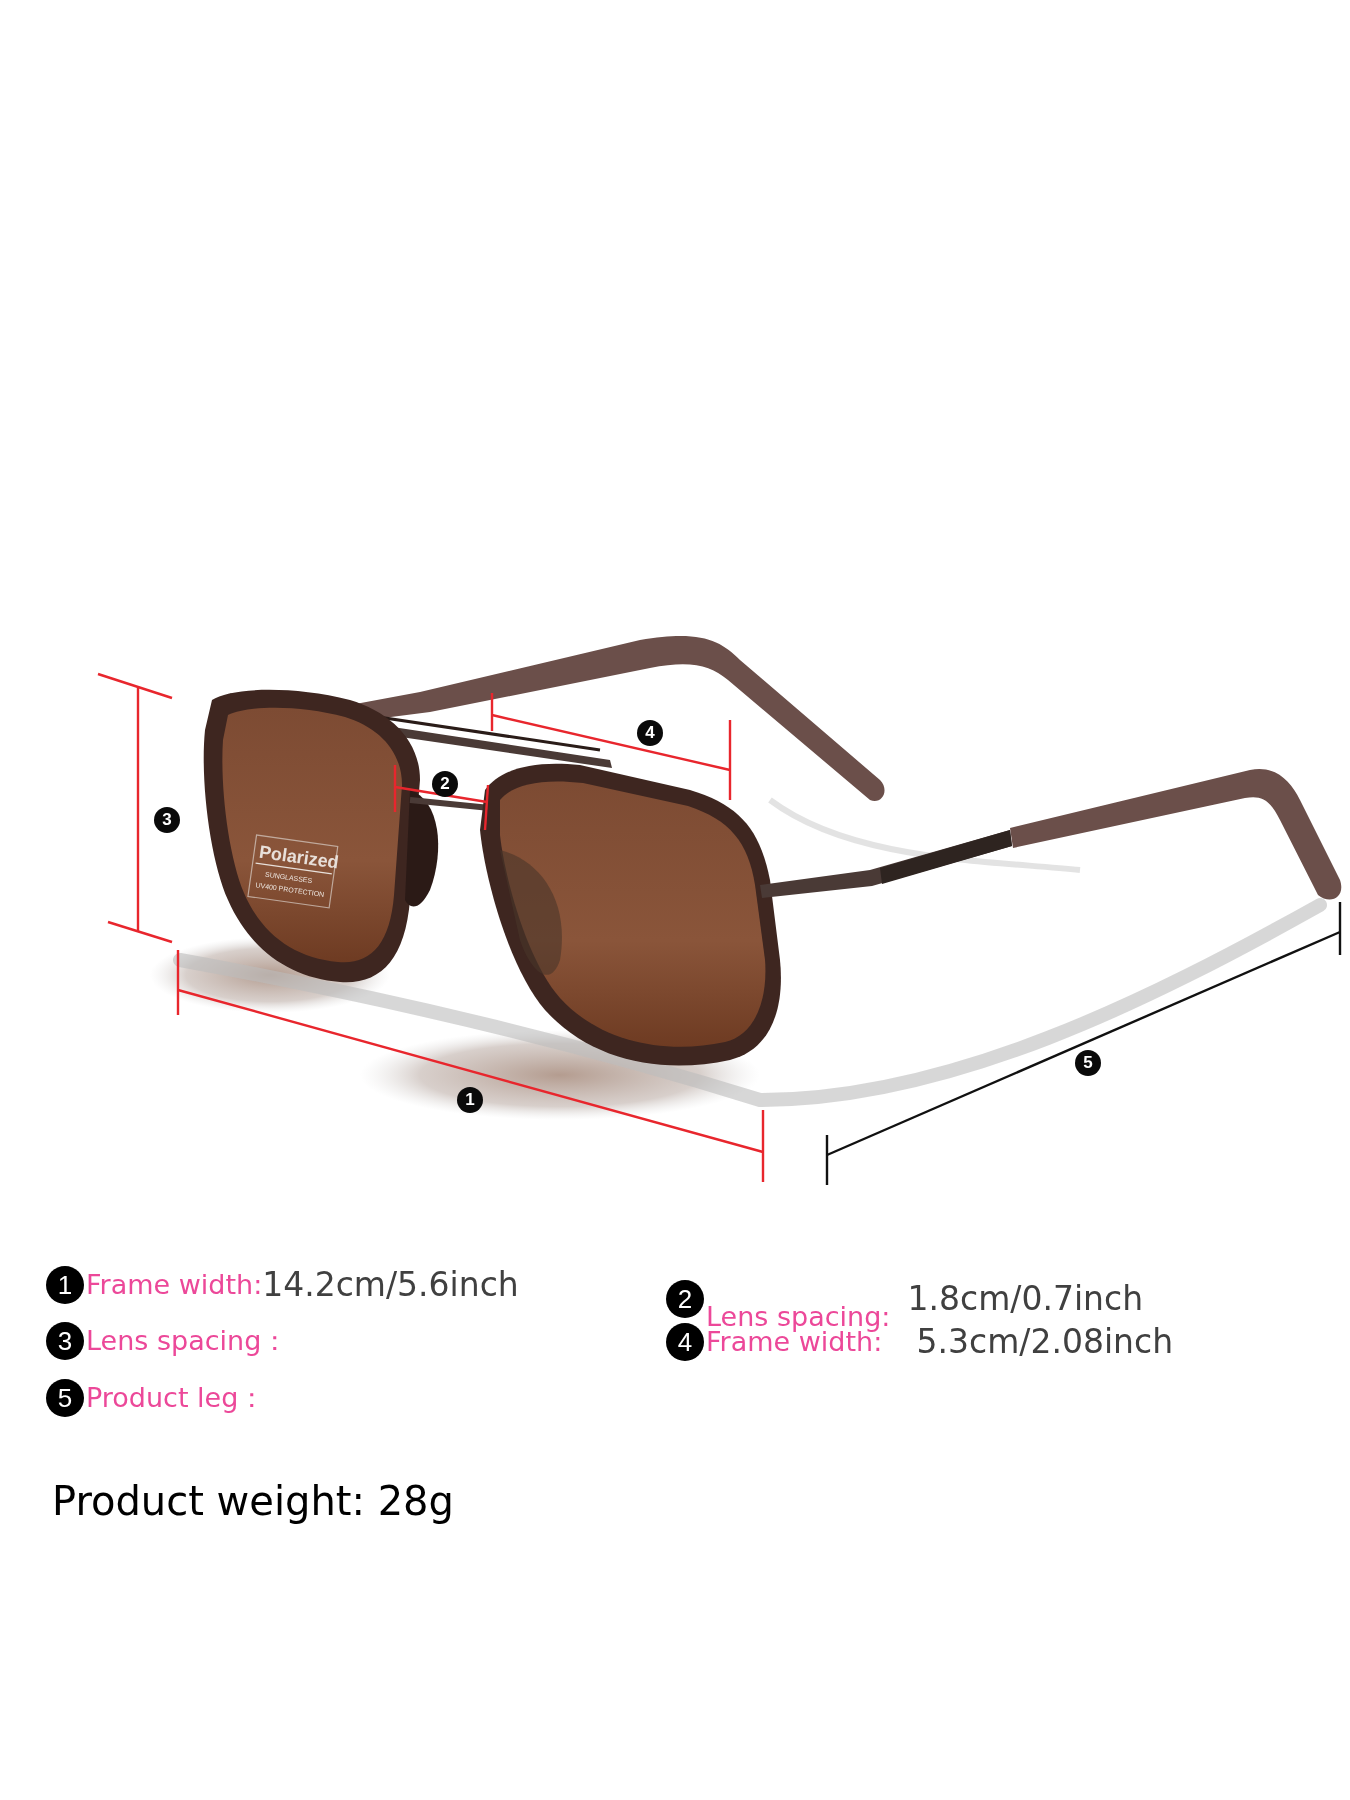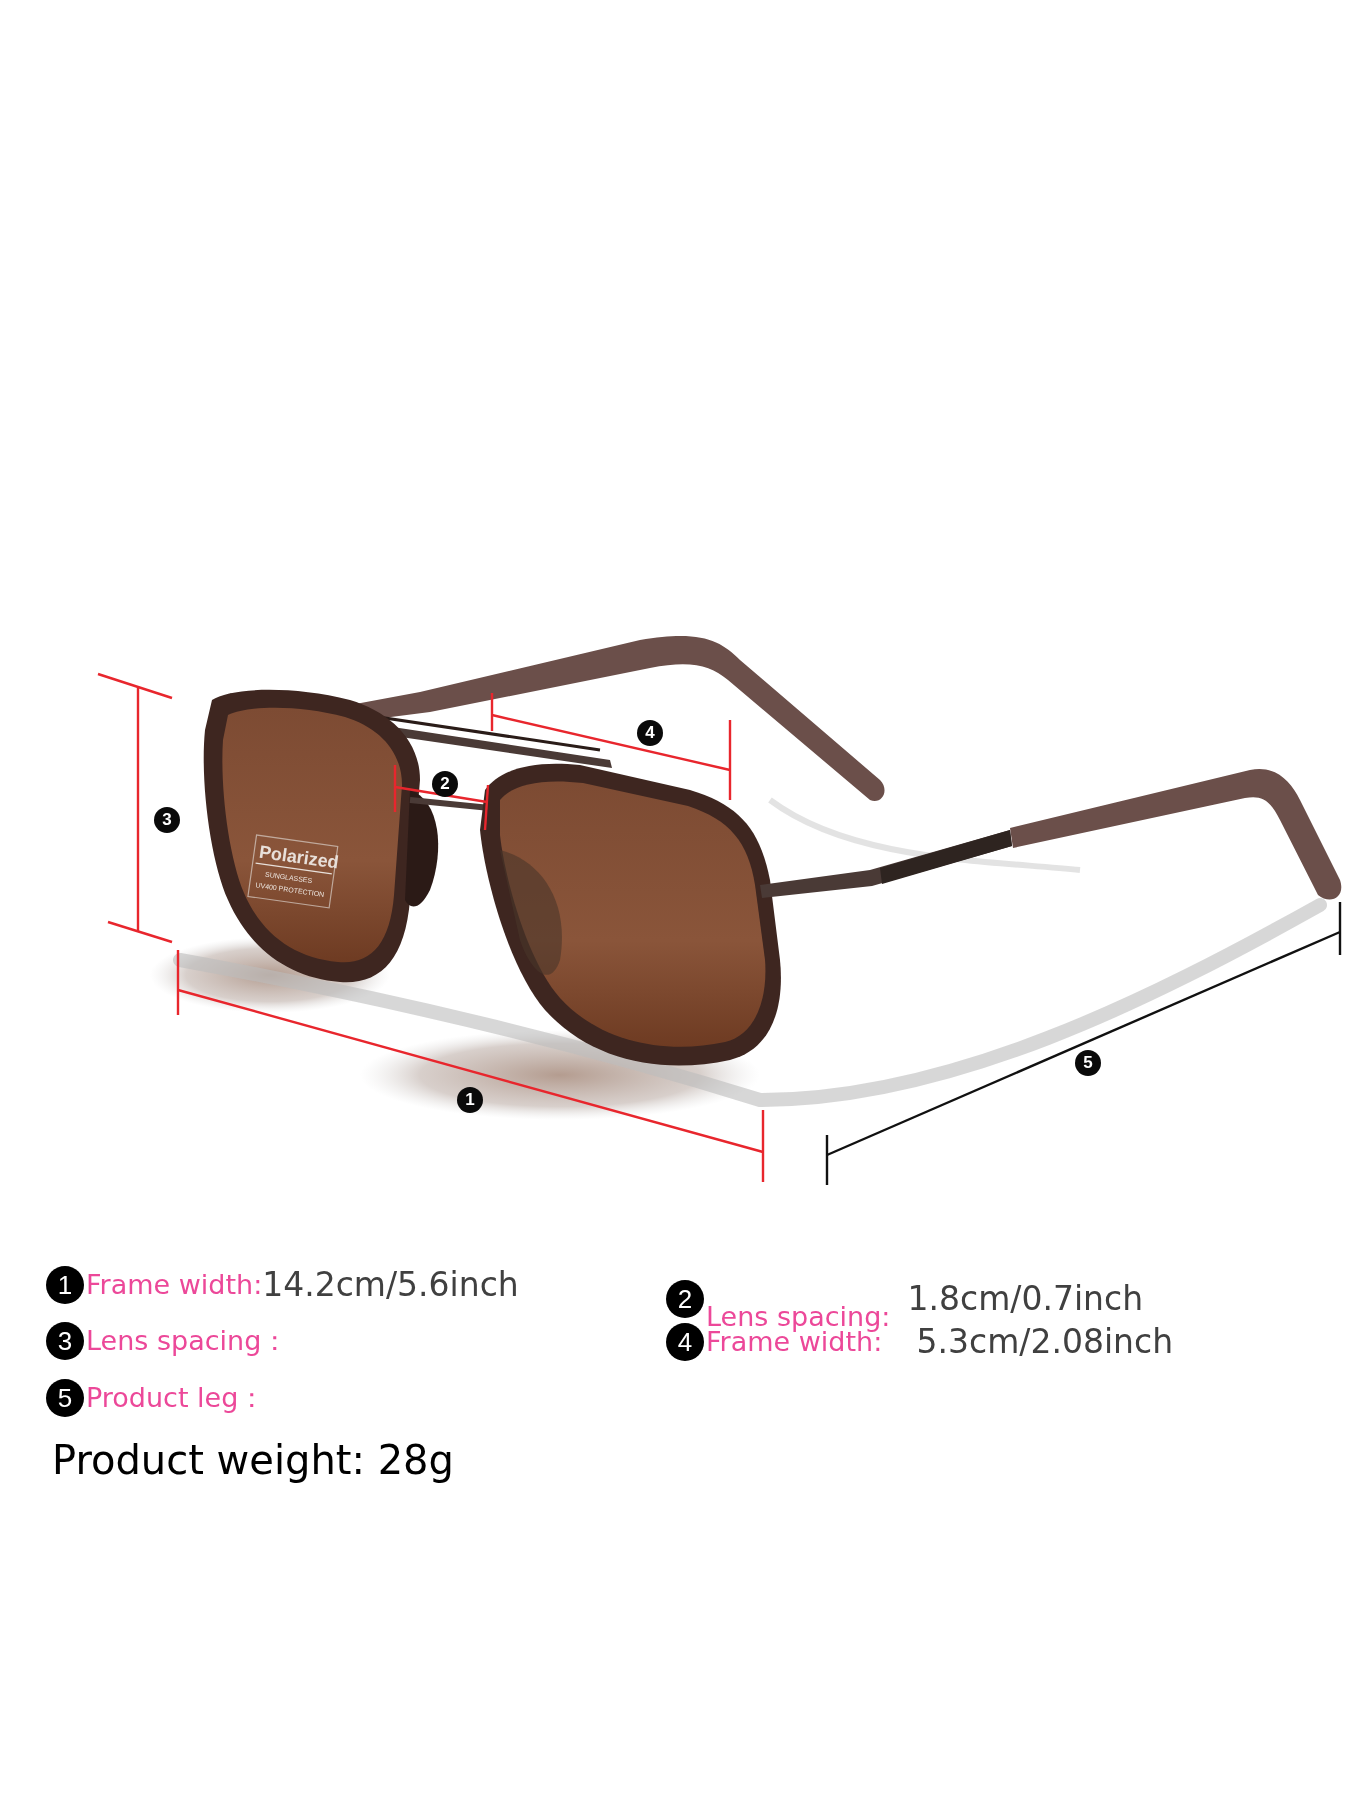--- a/index.html
+++ b/index.html
@@ -4,21 +4,21 @@
 <style>
   html, body { margin:0; padding:0; background:#ffffff; }
   body { width:1350px; height:1800px; position:relative; overflow:hidden; font-family:"DejaVu Sans","Liberation Sans",sans-serif; color:#111; }
   .stage { position:absolute; left:0; top:0; width:1350px; height:1800px; }
   svg.art { position:absolute; left:0; top:0; }
   .badge { position:absolute; width:26px; height:26px; border-radius:50%; background:#0a0a0a; color:#fff; font-size:17px; line-height:26px; text-align:center; font-family:"Liberation Sans",sans-serif; font-weight:bold; transform:translate(-50%,-50%); }
   .spec { position:absolute; display:flex; align-items:center; white-space:nowrap; }
   .spec .num { width:38px; height:38px; border-radius:50%; background:#000; color:#fff; font-size:26px; line-height:38px; text-align:center; font-family:"Liberation Sans",sans-serif; margin-right:2px; }
   .spec .label { font-size:27px; color:#ec4899; }
   .spec .value { font-size:33px; color:#404040; }
-  .weight { position:absolute; left:52px; top:1437px; font-size:40px; color:#000; white-space:nowrap; }
+  .weight { position:absolute; left:52px; top:1478px; font-size:40px; color:#000; white-space:nowrap; }
 </style>
 </head>
 <body>
 
 <div class="stage">
 
   <svg class="art" width="1350" height="1800" viewBox="0 0 1350 1800">
     <defs>
       <radialGradient id="shadowG" cx="50%" cy="50%" r="50%">
         <stop offset="0%" stop-color="#9b7b6a" stop-opacity="0.75"></stop>

